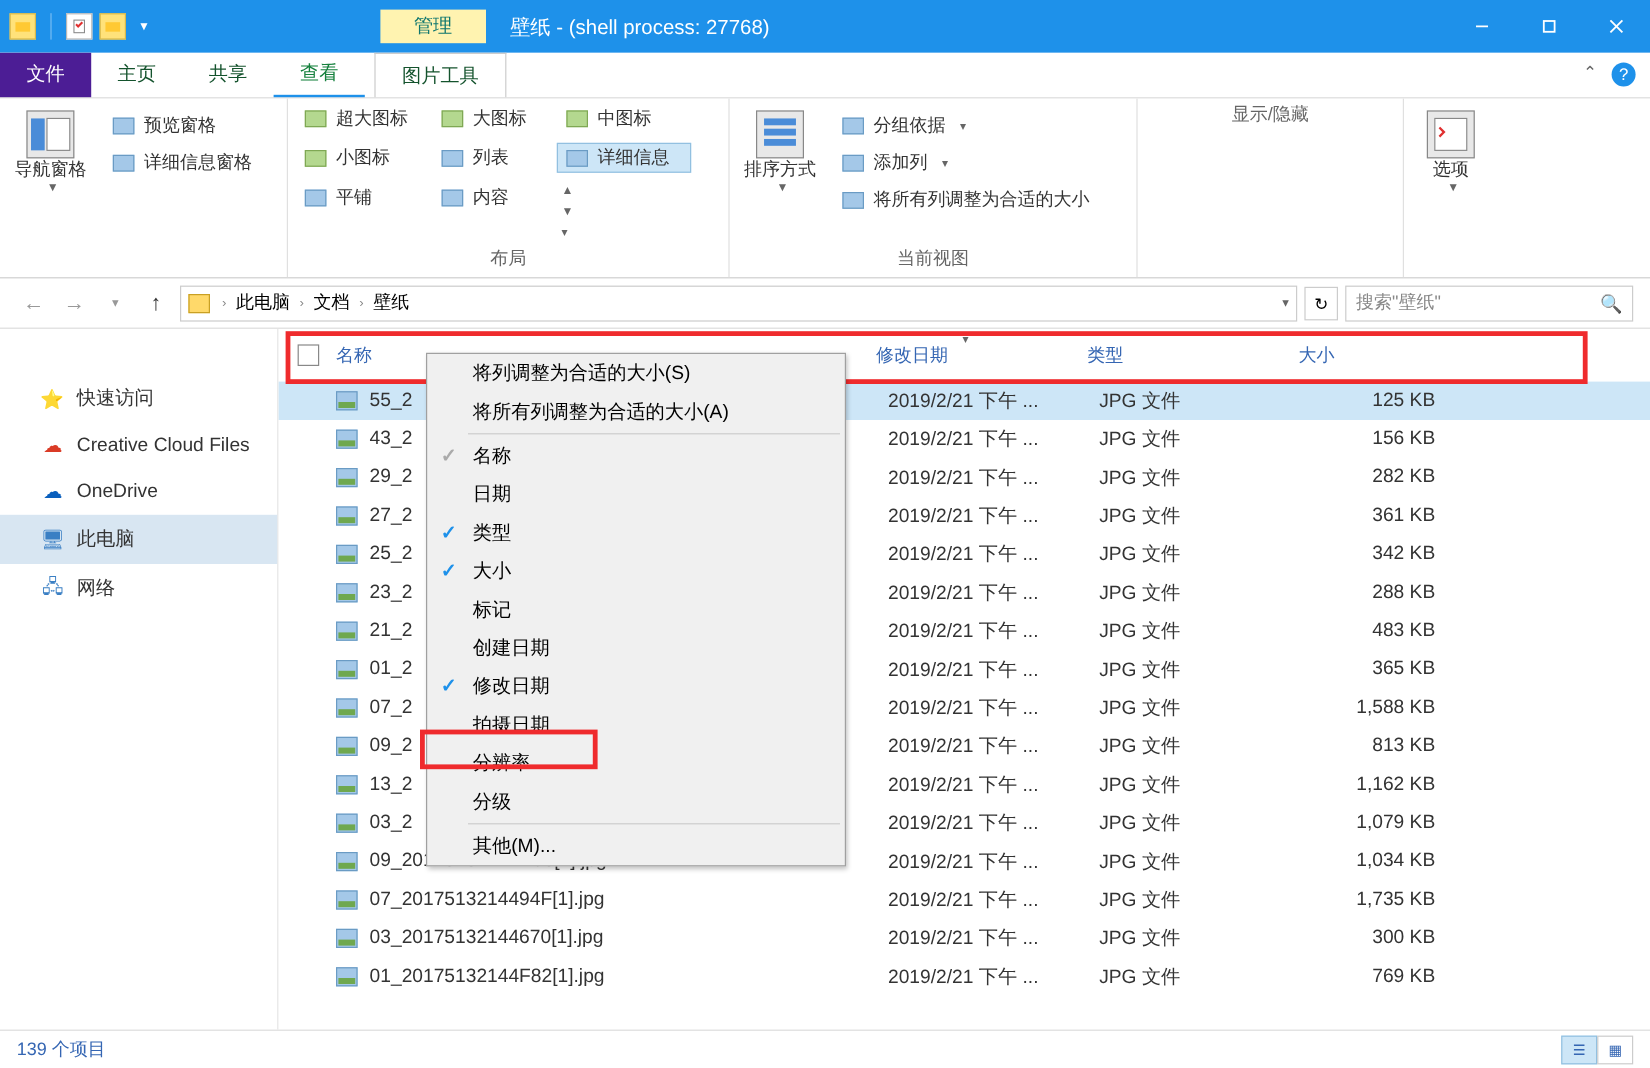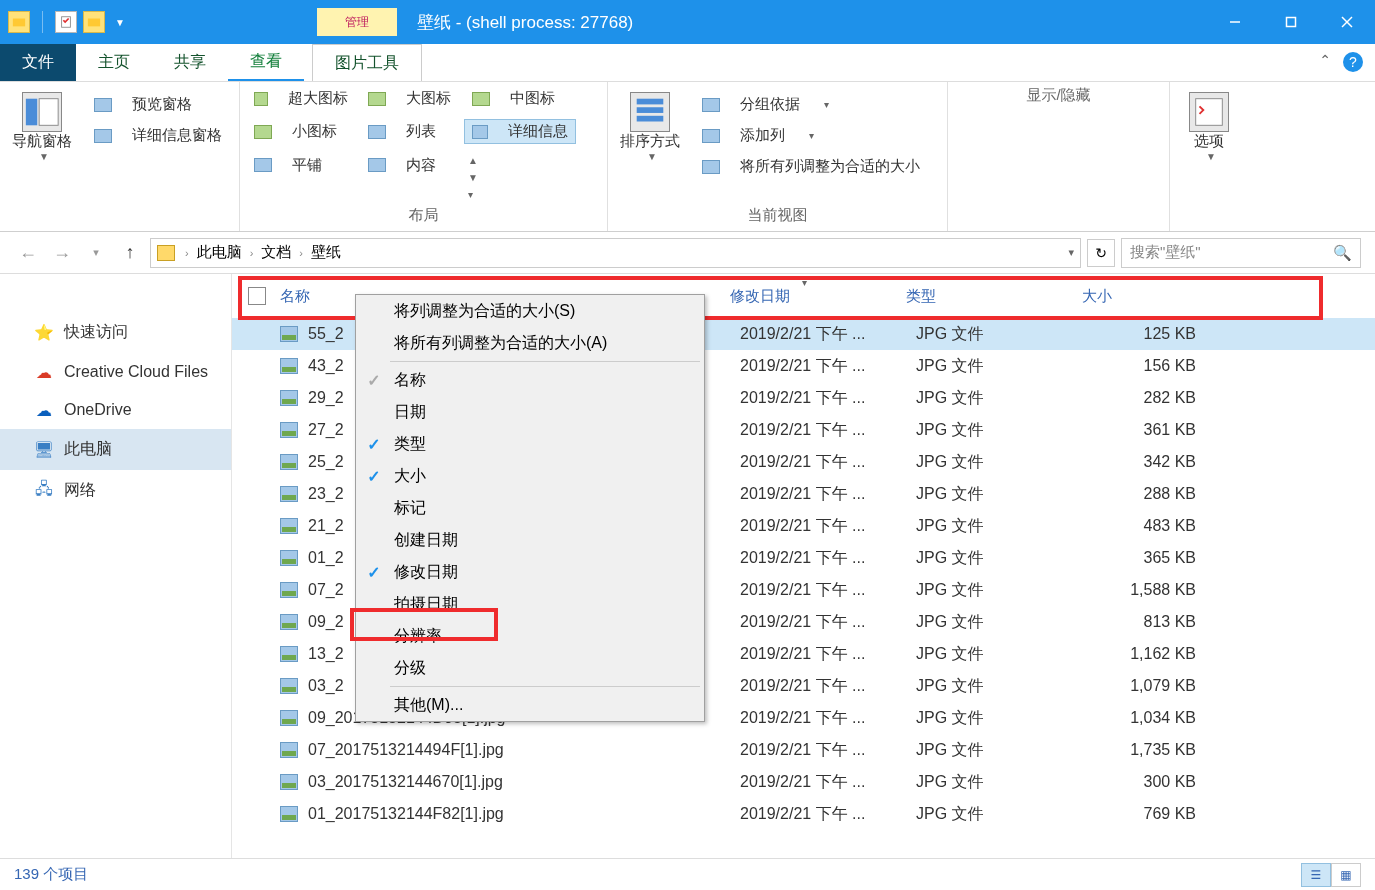--- a/index.html
+++ b/index.html
@@ -5,44 +5,44 @@
 * { box-sizing: border-box; margin: 0; padding: 0; font-family: "Microsoft YaHei", "Segoe UI", sans-serif; }
 html, body { width: 1375px; height: 890px; overflow: hidden; background: #fff; }
 
 
 .titlebar { height: 44px; background: #1e91ea; display: flex; align-items: center; color: #fff; position: relative; }
 .titlebar .qat { display: flex; align-items: center; gap: 6px; padding: 0 8px; }
 .titlebar .qat-icon { width: 22px; height: 22px; display: flex; align-items: center; justify-content: center; background: #ffe27a; border: 1px solid #d9b94a; }
 .titlebar .qat-icon svg { width: 14px; height: 14px; }
 .titlebar .qat-divider { width: 1px; height: 22px; background: rgba(255,255,255,0.4); margin: 0 6px; }
 .titlebar .qat-arrow { color: #fff; font-size: 10px; padding: 0 4px; }
-.titlebar .context-tab { background: #fff3b0; color: #be185d; height: 28px; display: flex; align-items: center; padding: 0 28px; font-size: 12px; margin-left: 180px; }
+.titlebar .context-tab { background: #fff3b0; color: #0f766e; height: 28px; display: flex; align-items: center; padding: 0 28px; font-size: 16px; margin-left: 180px; }
 .titlebar .title-text { margin-left: 20px; font-size: 17px; color: #fff; }
 .titlebar .window-controls { position: absolute; right: 0; top: 0; display: flex; }
 .titlebar .window-controls .wc-btn { width: 56px; height: 44px; display: flex; align-items: center; justify-content: center; color: #fff; }
 .titlebar .window-controls .wc-btn svg { width: 12px; height: 12px; }
 
 
 .ribbon-tabs { height: 38px; background: #fff; border-bottom: 1px solid #ddd; display: flex; align-items: stretch; position: relative; }
 .ribbon-tabs .tab { padding: 0 22px; font-size: 16px; display: flex; align-items: center; color: #14532d; border-right: 0; }
-.ribbon-tabs .tab.file { background: #0c4a6e; color: #fff; }
+.ribbon-tabs .tab.file { background: #4c1d95; color: #fff; }
 .ribbon-tabs .tab.active { border-bottom: 2px solid #1e91ea; color: #15803d; }
 .ribbon-tabs .tab.context { border: 1px solid #ccc; border-bottom: none; margin-left: 3px; }
 .ribbon-tabs .collapse { position: absolute; right: 44px; top: 8px; font-size: 14px; color: #666; }
 .ribbon-tabs .help { position: absolute; right: 12px; top: 8px; width: 20px; height: 20px; border-radius: 50%; background: #1e91ea; color: #fff; font-size: 14px; display: flex; align-items: center; justify-content: center; }
 
 
 .ribbon { height: 150px; background: #fff; border-bottom: 1px solid #cfcfcf; display: flex; }
 .ribbon .group { border-right: 1px solid #e0e0e0; display: flex; flex-direction: column; padding: 4px 6px 2px; }
 .ribbon .group .content { flex: 1; display: flex; align-items: flex-start; gap: 8px; }
 .ribbon .group .label { text-align: center; font-size: 15px; color: #666; padding-bottom: 4px; }
 .ribbon .large-btn { display: flex; flex-direction: column; align-items: center; width: 72px; padding-top: 6px; font-size: 15px; color: #333; }
 .ribbon .large-btn .ico { width: 40px; height: 40px; background: #e8e8e8; border: 1px solid #888; display: flex; align-items: center; justify-content: center; }
 .ribbon .medium-list { display: flex; flex-direction: column; gap: 6px; padding-top: 6px; }
-.ribbon .medium-btn { display: flex; align-items: center; gap: 20px; padding: 3px 8px; font-size: 15px; color: #333; white-space: nowrap; }
+.ribbon .medium-btn { display: flex; align-items: center; gap: 8px; padding: 3px 8px; font-size: 15px; color: #333; white-space: nowrap; }
 .ribbon .medium-btn.selected { background: #cde6f7; border: 1px solid #92c0e0; padding: 2px 7px; }
 .ribbon .medium-btn .mi { width: 18px; height: 14px; background: #b4d88f; border: 1px solid #7fa854; display: inline-block; }
 .ribbon .medium-btn .mi.blue { background: #a4c8e8; border-color: #6a9bc4; }
 .ribbon .check-row { display: flex; align-items: center; gap: 8px; font-size: 15px; padding: 4px 4px; }
 .ribbon .check-row input { width: 16px; height: 16px; }
 .ribbon .dropdown-arrow { font-size: 10px; color: #666; margin-left: 4px; }
 
 
 .location-bar { height: 42px; border-bottom: 1px solid #ddd; display: flex; align-items: center; padding: 0 14px; gap: 6px; }
 .location-bar .nav-btn { width: 28px; height: 28px; display: flex; align-items: center; justify-content: center; color: #999; font-size: 18px; }

